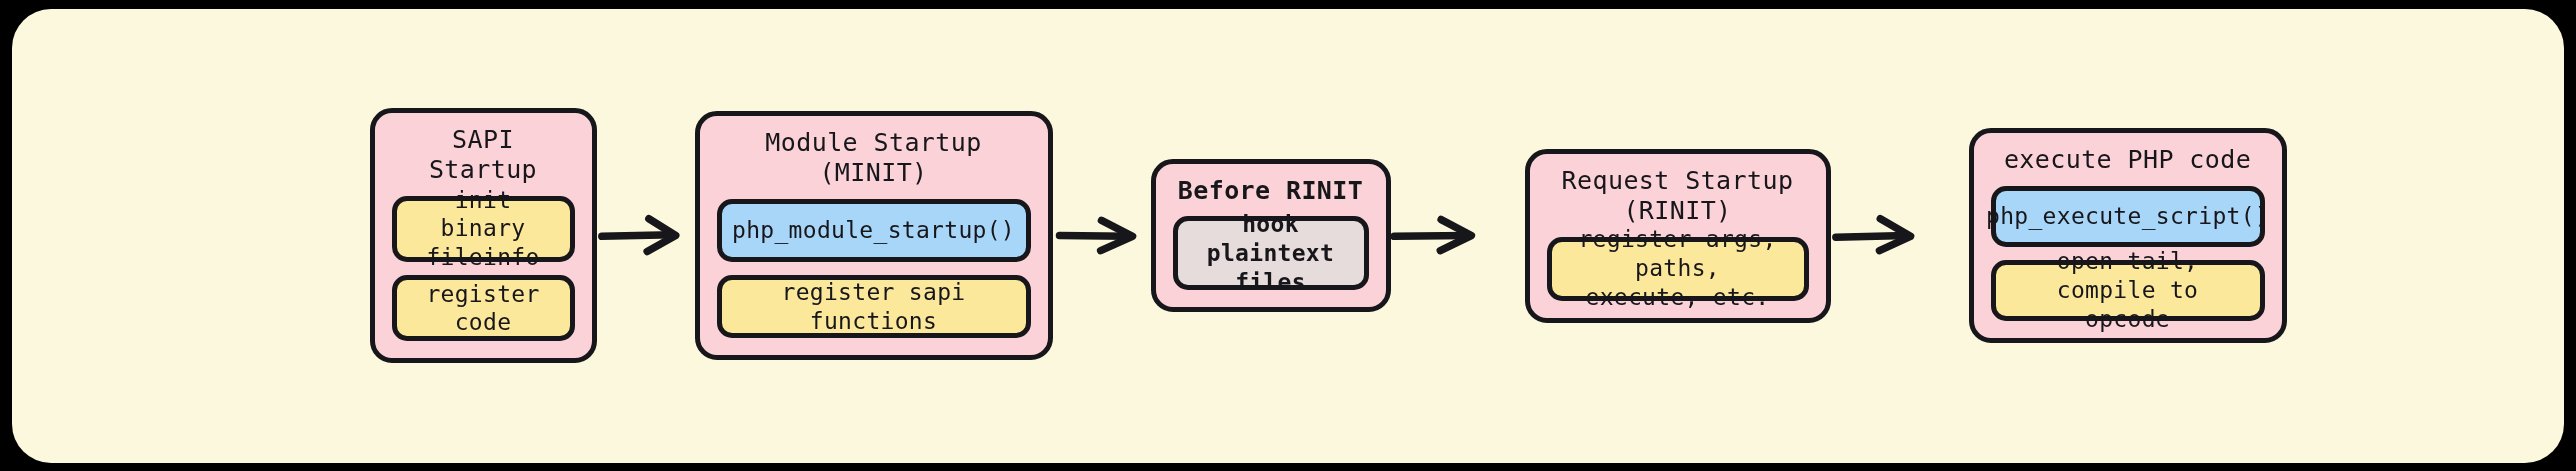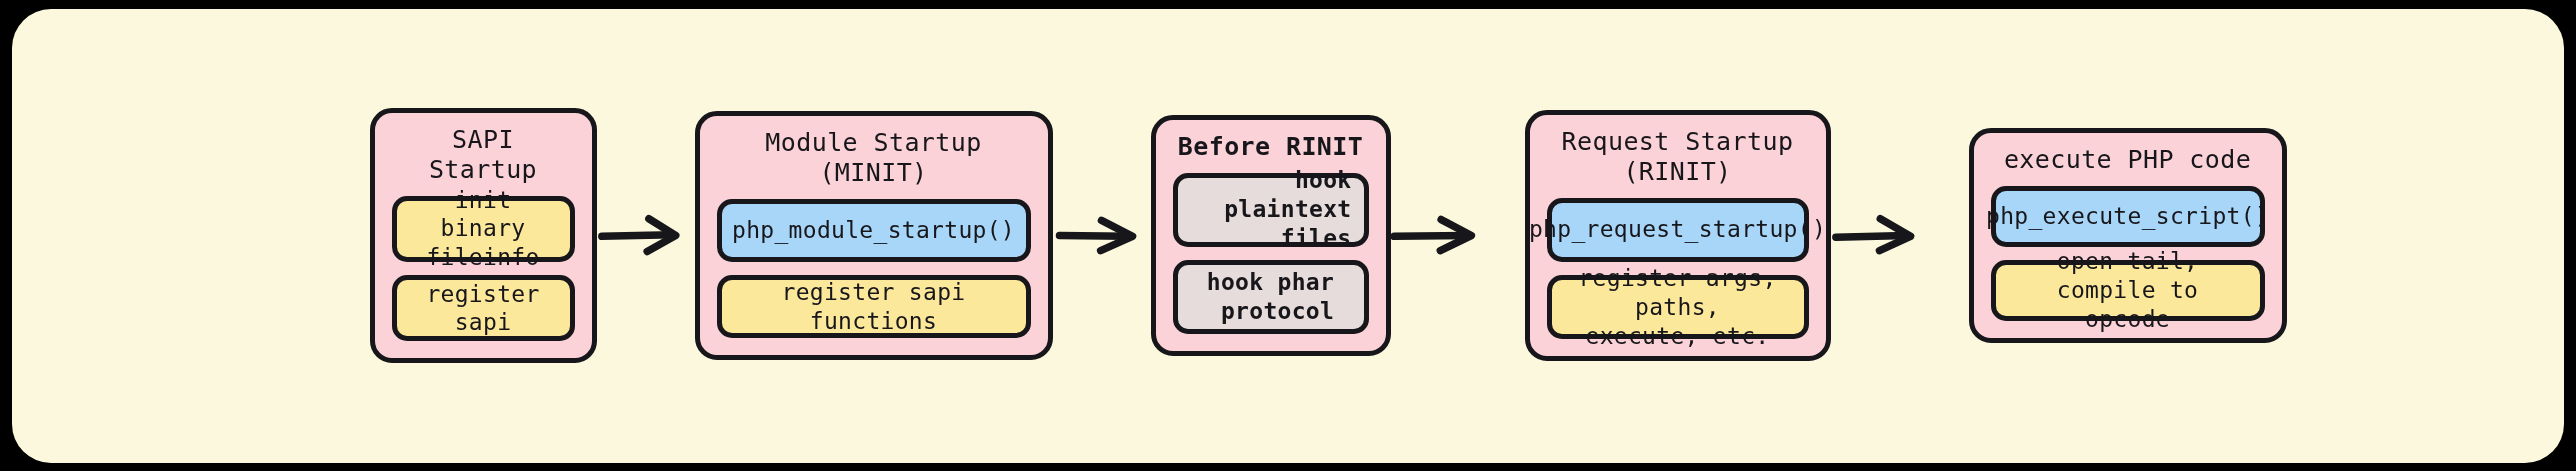--- a/index.html
+++ b/index.html
@@ -88,21 +88,21 @@
   .step.gray   { background: #e6dcdb; }
 
   
   .stage.s1 { width: 227px; }
   .stage.s1 .step { height: 66px; }
 
   .stage.s2 { width: 358px; }
   .stage.s2 .step { height: 63px; }
 
   .stage.s3 { width: 240px; font-weight: bold; }
-  .stage.s3 .step { height: 74px; text-align: right; }
+  .stage.s3 .step { height: 74px; }
 
   .stage.s4 { width: 306px; margin-left: 36px; }
   .stage.s4 .step { height: 64px; }
 
   .stage.s5 { width: 318px; margin-left: 40px; }
   .stage.s5 .step { height: 61px; }
 
   
   .arrow {
     flex: 0 0 auto;
@@ -120,21 +120,21 @@
 
 <div id="diagram-canvas">
   <div id="flow-row">
 
     <div class="edge-pad"></div>
 
     <div class="stage s1">
       <div class="stage-title">SAPI Startup</div>
       <div class="step yellow">init binary
 fileinfo</div>
-      <div class="step yellow">register sapi</div>
+      <div class="step yellow">register code</div>
     </div>
 
     <div class="arrow">
       <svg width="95" height="47" viewBox="0 0 112 56" aria-hidden="true">
         <path d="M4 29 L88 27" stroke="#17161a" stroke-width="9" stroke-linecap="round" fill="none"></path>
         <path d="M60 8 L92 28 L58 47" stroke="#17161a" stroke-width="9" stroke-linecap="round" stroke-linejoin="round" fill="none"></path>
       </svg>
     </div>
 
     <div class="stage s2">
@@ -148,35 +148,32 @@
       <svg width="95" height="47" viewBox="0 0 112 56" aria-hidden="true">
         <path d="M6 28 L86 29" stroke="#17161a" stroke-width="9" stroke-linecap="round" fill="none"></path>
         <path d="M56 10 L93 29 L55 46" stroke="#17161a" stroke-width="9" stroke-linecap="round" stroke-linejoin="round" fill="none"></path>
       </svg>
     </div>
 
     <div class="stage s3">
       <div class="stage-title">Before RINIT</div>
       <div class="step gray">hook plaintext
 files</div>
-      <div class="step gray">hook phar
-protocol</div>
     </div>
 
     <div class="arrow">
       <svg width="95" height="47" viewBox="0 0 112 56" aria-hidden="true">
         <path d="M2 29 L90 28" stroke="#17161a" stroke-width="9" stroke-linecap="round" fill="none"></path>
         <path d="M58 9 L94 28 L57 46" stroke="#17161a" stroke-width="9" stroke-linecap="round" stroke-linejoin="round" fill="none"></path>
       </svg>
     </div>
 
     <div class="stage s4">
       <div class="stage-title">Request Startup
 (RINIT)</div>
-      <div class="step blue">php_request_startup()</div>
       <div class="step yellow">register args, paths,
 execute, etc.</div>
     </div>
 
     <div class="arrow">
       <svg width="95" height="47" viewBox="0 0 112 56" aria-hidden="true">
         <path d="M4 30 L88 28" stroke="#17161a" stroke-width="9" stroke-linecap="round" fill="none"></path>
         <path d="M57 8 L93 29 L56 46" stroke="#17161a" stroke-width="9" stroke-linecap="round" stroke-linejoin="round" fill="none"></path>
       </svg>
     </div>

